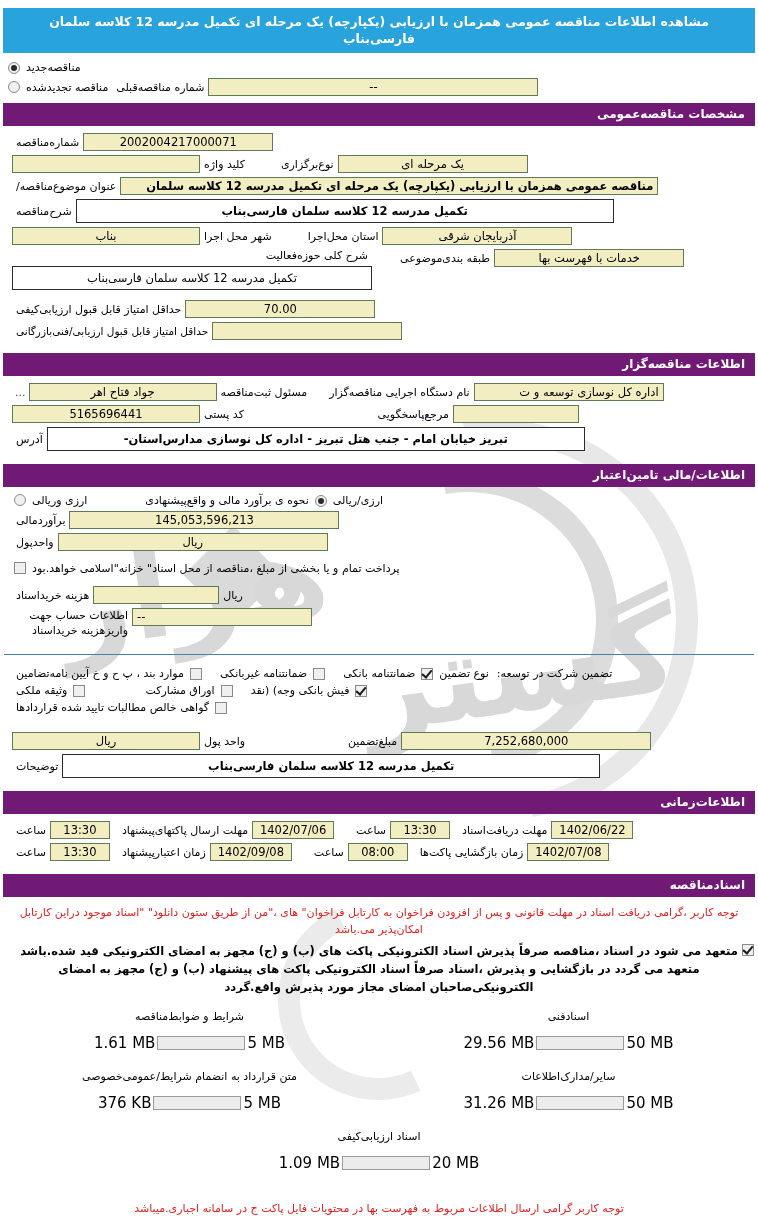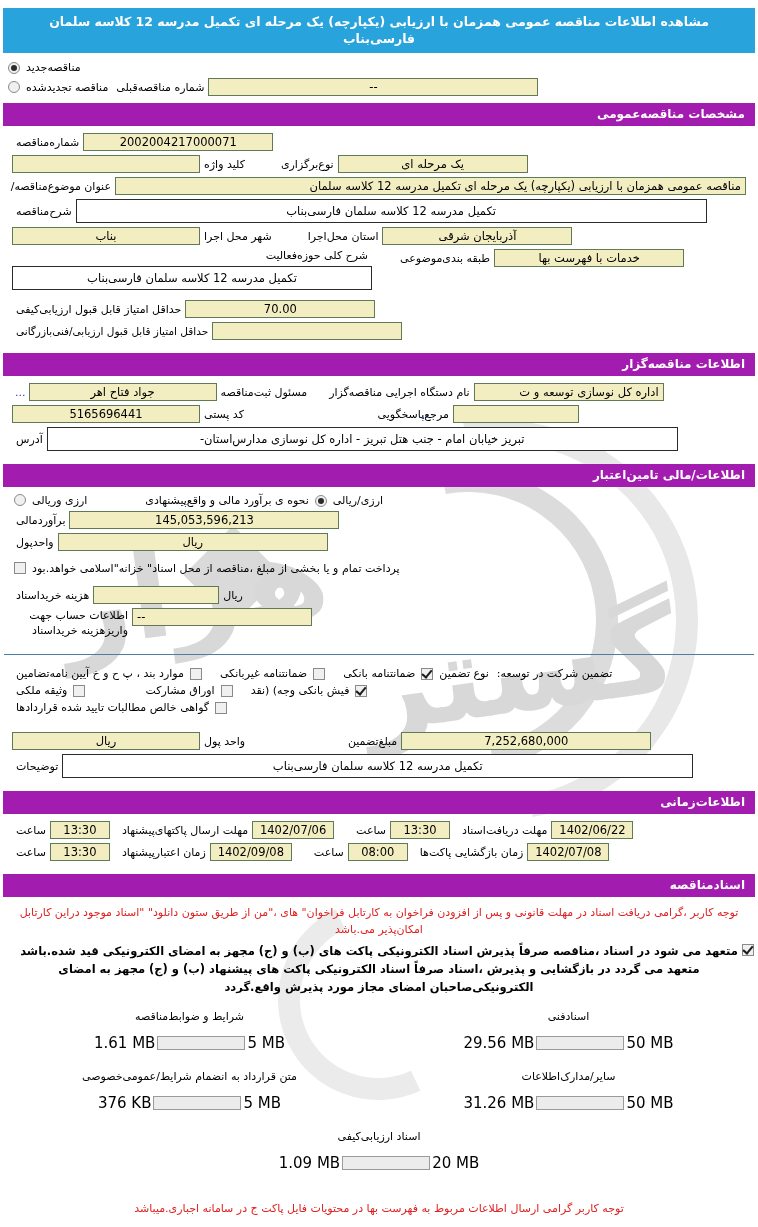--- a/index.html
+++ b/index.html
@@ -48,21 +48,21 @@
   .wm-dia {
     position: absolute; width: 70px; height: 70px;
     background: #dadada; transform: rotate(45deg);
     top: 540px; right: 490px;
   }
 
   .page { position: relative; z-index: 2; }
 
   
   .sec-bar {
-    background: #a21caf;
+    background: #701a75;
     color: #ffffff;
     font-weight: bold;
     font-size: 12px;
     padding: 3px 10px 4px 10px;
     margin: 5px 3px 3px 3px;
     text-align: right;
     line-height: 16px;
   }
   .title-bar {
     background: #29a3db;
@@ -99,21 +99,21 @@
     padding: 4px 6px;
     text-align: center;
     color: #000;
     overflow: hidden;
     white-space: nowrap;
   }
   .w-sm  { width: 126px; }
   .w-md  { width: 188px; }
   .w-lg  { width: 190px; }
   .w-xl  { width: 330px; }
-  .w-box-l { width: 631px; }
+  .w-box-l { width: 538px; font-weight: bold; }
 
   .dots { color: #2244aa; font-size: 11px; padding: 0 3px; }
 
   
   .radio, .chk {
     display: inline-block;
     width: 12px; height: 12px;
     vertical-align: middle;
     margin: 0 2px;
     flex: none;

